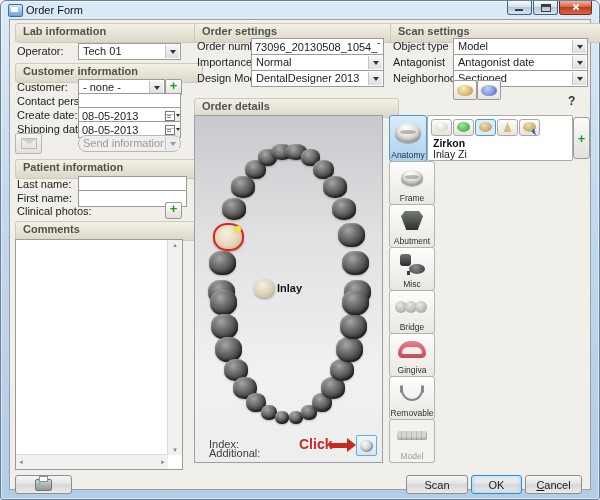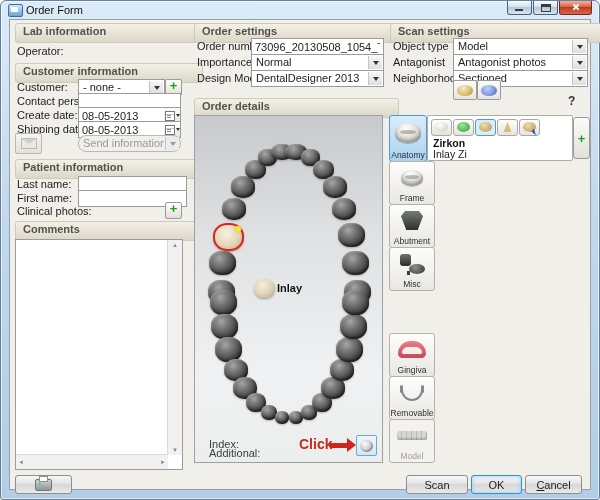--- a/index.html
+++ b/index.html
@@ -120,20 +120,26 @@
       <div class="cap close">
           <span class="g-x"></span>
         </div>
     </div>
   </div>
   <div class="client"></div>
   <div class="content">
 
     <div class="group-h" style="left:14px;top:22px;width:172px;"><span>Lab information</span></div>
     <span class="lbl" style="left:16px;top:44px;">Operator:</span>
+    <div class="sel" style="left:77px;top:42px;width:101px;">
+      <span class="val">Tech 01</span>
+      <span class="dd">
+          <i class="tri"></i>
+        </span>
+    </div>
 
     <div class="group-h" style="left:14px;top:62px;width:172px;"><span>Customer information</span></div>
     <span class="lbl" style="left:16px;top:80px;">Customer:</span>
     <div class="sel" style="left:77px;top:78px;width:85px;">
       <span class="val">- none -</span>
       <span class="dd">
           <i class="tri"></i>
         </span>
     </div>
     <div class="plus-btn" style="left:164px;top:78px;"><span>+</span></div>
@@ -257,21 +263,21 @@
     <div class="group-h" style="left:389px;top:22px;width:196px;"><span>Scan settings</span></div>
     <span class="lbl" style="left:392px;top:39px;">Object type</span>
     <div class="sel" style="left:452px;top:37px;width:133px;">
       <span class="val">Model</span>
       <span class="dd">
           <i class="tri"></i>
         </span>
     </div>
     <span class="lbl" style="left:392px;top:55px;">Antagonist</span>
     <div class="sel" style="left:452px;top:53px;width:133px;">
-      <span class="val">Antagonist photos</span>
+      <span class="val">Antagonist date</span>
       <span class="dd">
           <i class="tri"></i>
         </span>
     </div>
     <span class="lbl" style="left:392px;top:71px;">Neighborhood scan</span>
     <div class="sel" style="left:452px;top:69px;width:133px;">
       <span class="val">Sectioned</span>
       <span class="dd">
           <i class="tri"></i>
         </span>
@@ -325,20 +331,30 @@
           <span class="abut"></span>
         </span>
       <span>Abutment</span>
     </div>
     <div class="side-btn" style="top:246px;">
       <span class="ic">
           <span class="misc-ic"></span>
         </span>
       <span>Misc</span>
     </div>
+    <div class="side-btn" style="top:289px;">
+      <span class="ic">
+          <span class="bridge-ic">
+            <i></i>
+            <i></i>
+            <i></i>
+          </span>
+        </span>
+      <span>Bridge</span>
+    </div>
     <div class="side-btn" style="top:332px;">
       <span class="ic">
           <span class="ging"></span>
         </span>
       <span>Gingiva</span>
     </div>
     <div class="side-btn" style="top:375px;justify-content:center;">
       <span class="ic">
           <span class="remov"></span>
         </span>

